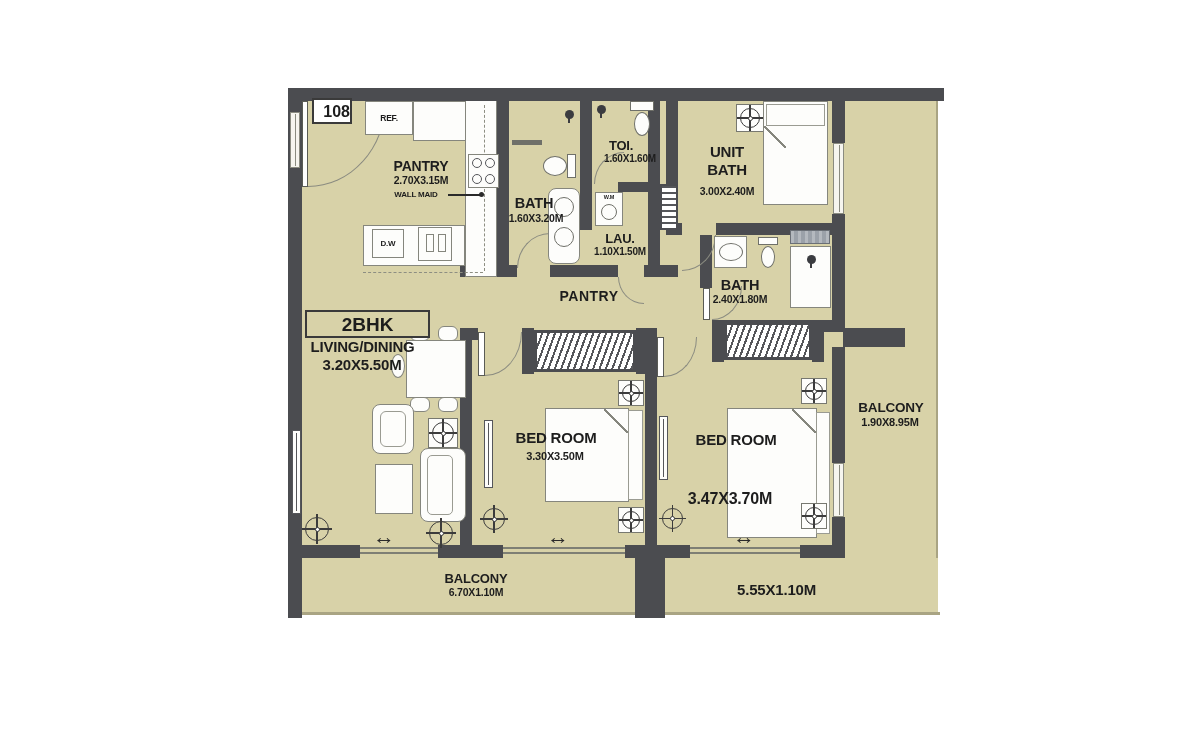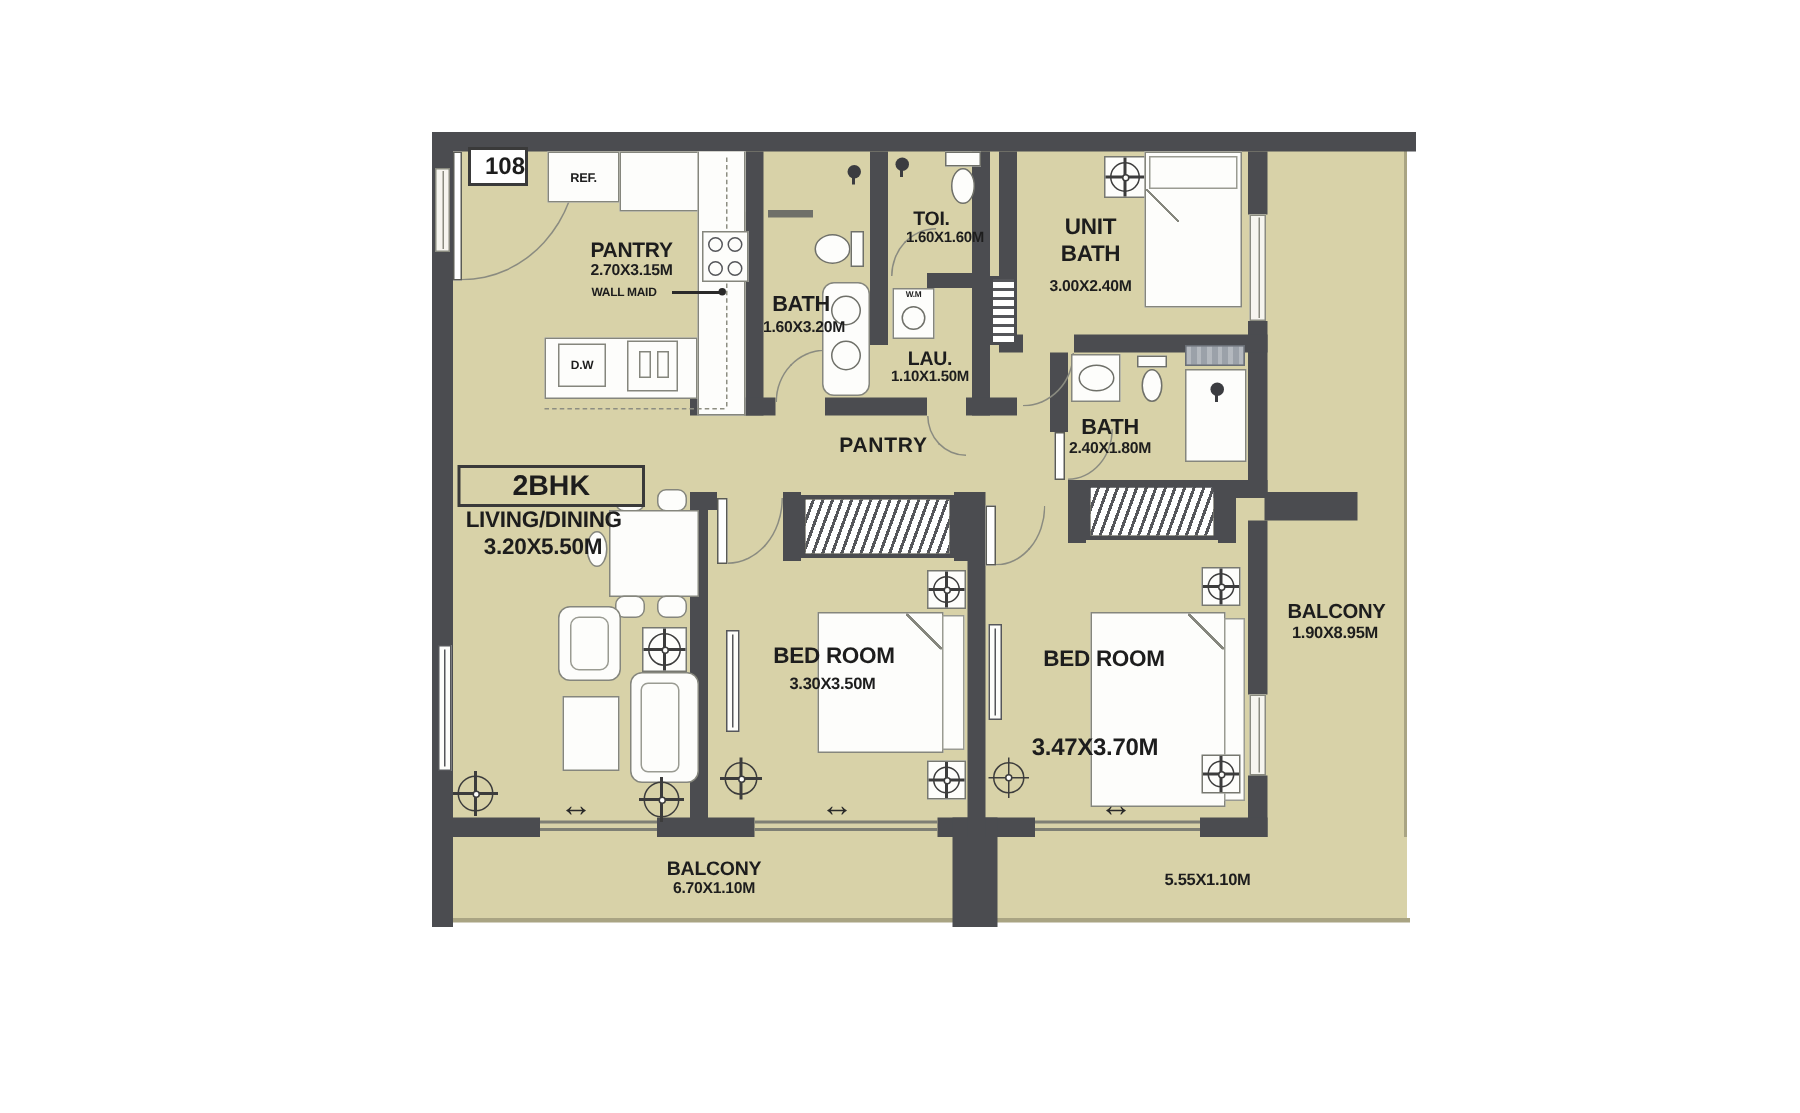--- a/index.html
+++ b/index.html
@@ -319,16 +319,16 @@
 
   <div class="lbl" style="left:383px;top:344px;width:130px;font-size:15px;">BED ROOM</div>
   <div class="lbl" style="left:392px;top:365px;width:100px;font-size:16px;margin-top:38px;">3.47X3.70M</div>
 
   <div class="lbl" style="left:557px;top:313px;width:92px;font-size:13.5px;">BALCONY</div>
   <div class="lbl" style="left:556px;top:329px;width:92px;font-size:11px;">1.90X8.95M</div>
 
   <div class="lbl" style="left:148px;top:484px;width:80px;font-size:13px;">BALCONY</div>
   <div class="lbl" style="left:143px;top:499px;width:90px;font-size:10.5px;">6.70X1.10M</div>
 
-  <div class="lbl" style="left:472px;top:494px;width:90px;font-size:11px;">5.55X1.10M</div>
+  <div class="lbl" style="left:438px;top:494px;width:90px;font-size:15px;text-align:right;">5.55X1.10M</div>
 
  </div>
 </div>
 
 </body></html>

